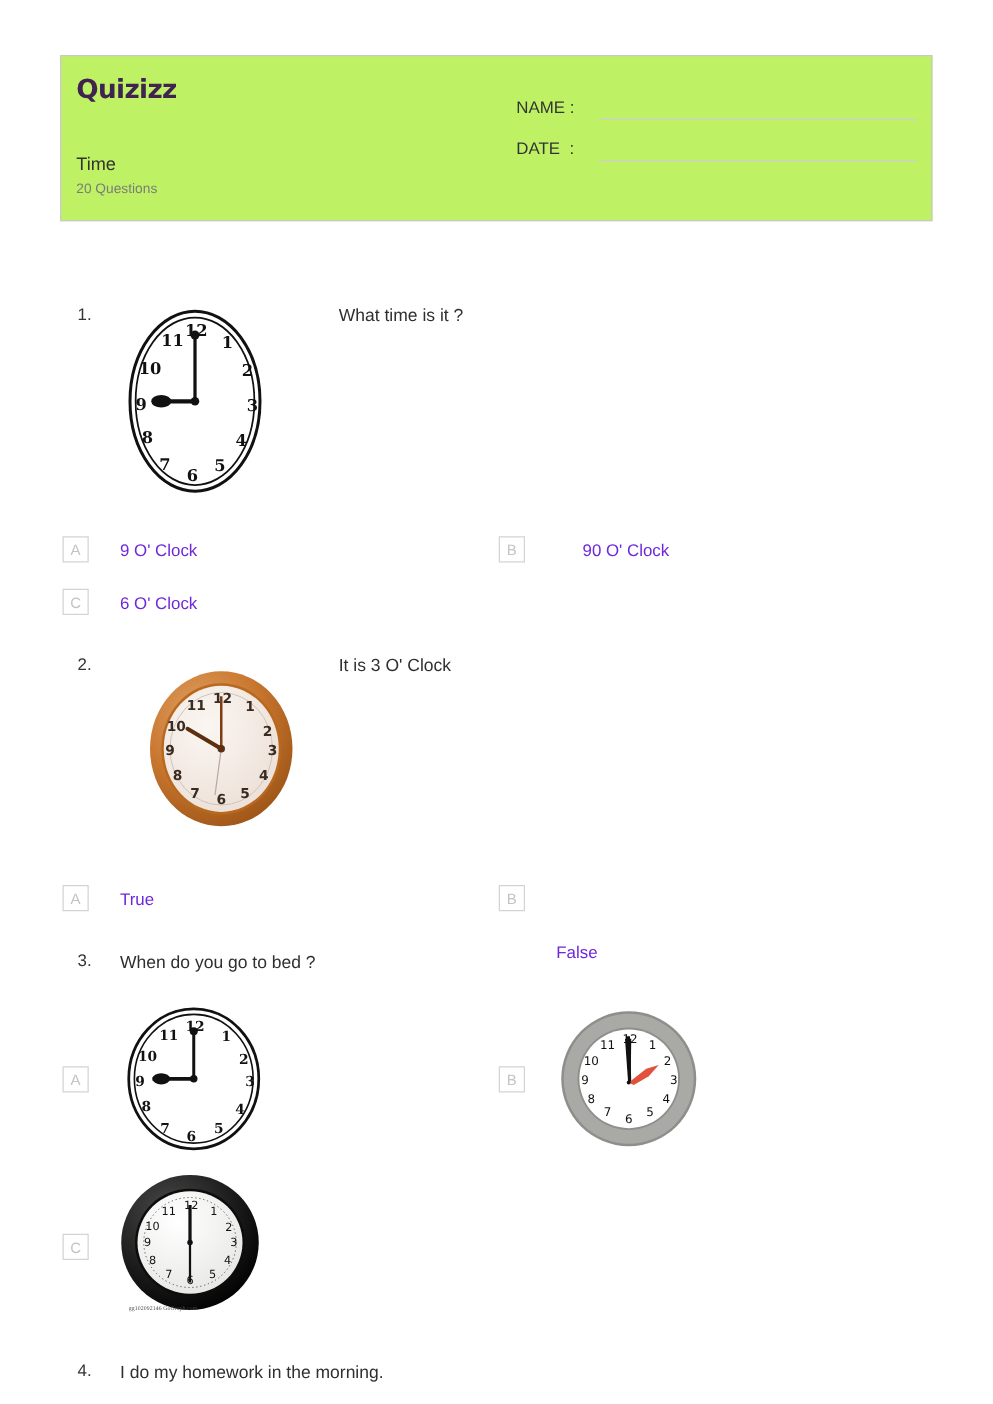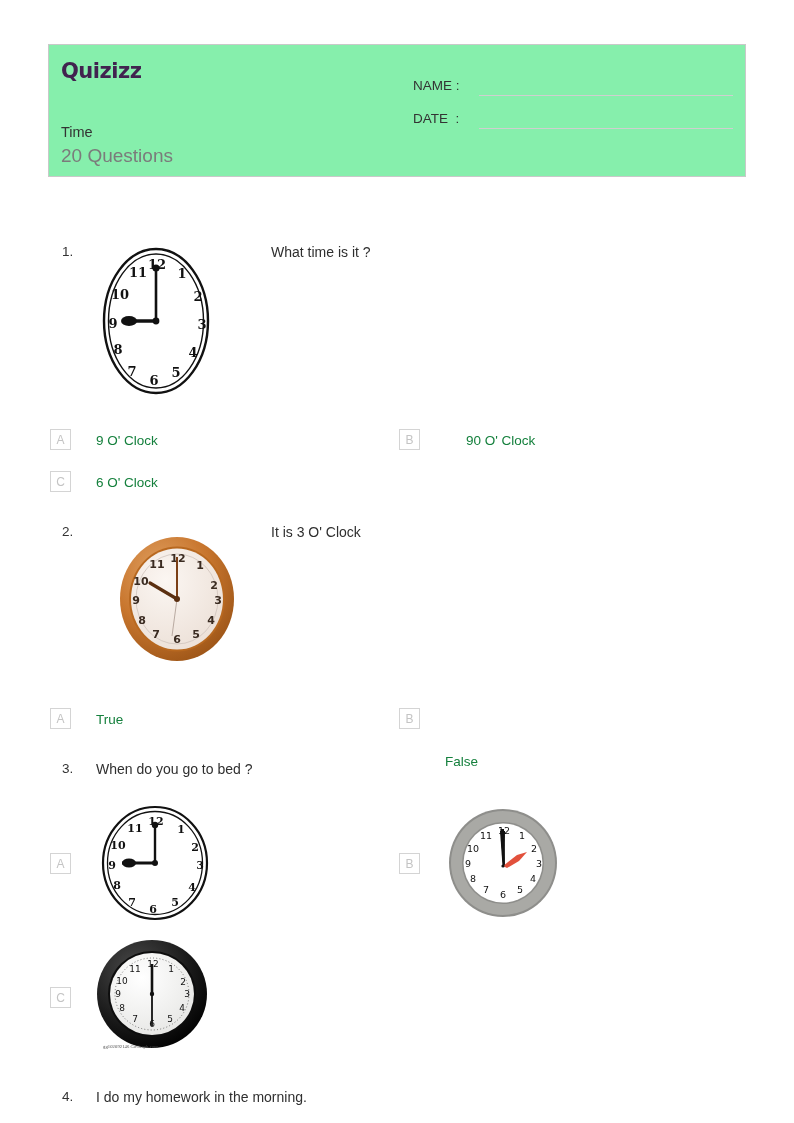--- a/index.html
+++ b/index.html
@@ -10,35 +10,35 @@
     font-family: "Liberation Sans", sans-serif;
     color: #2f2f2f;
   }
   .page { position: relative; width: 794px; height: 1123px; overflow: hidden; }
 
   
   .header-card {
     position: absolute; left: 48px; top: 44px;
     width: 698px; height: 133px;
     border: 1px solid #c9c9c9;
-    background: #86efac;
+    background: #bef264;
   }
   .logo {
     position: absolute; left: 12px; top: 14px;
     font-size: 21px; font-weight: 700; letter-spacing: -0.5px;
     color: #41234f;
     font-family: "DejaVu Sans", sans-serif;
   }
   .quiz-title {
     position: absolute; left: 12px; top: 79px;
     font-size: 14.5px; color: #333333;
   }
   .quiz-sub {
     position: absolute; left: 12px; top: 100px;
-    font-size: 19px; color: #7b7b7b;
+    font-size: 11px; color: #7b7b7b;
   }
   .fields { position: absolute; left: 364px; top: 18px; width: 320px; }
   .field-row { display: flex; align-items: flex-end; height: 33px; }
   .field-label {
     font-size: 13.5px; color: #333; white-space: pre;
     padding-bottom: 3px; width: 66px; flex: 0 0 66px;
   }
   .field-line { flex: 1 1 auto; border-bottom: 1px solid #cfcfcf; height: 20px; }
   .q-num {
     position: absolute; font-size: 13.5px; color: #333; text-align: left;
@@ -47,21 +47,21 @@
 
   .opt-box {
     position: absolute;
     width: 21px; height: 21px;
     border: 1px solid #d4d4d4;
     color: #c4c4c4;
     font-size: 12px;
     display: flex; align-items: center; justify-content: center;
     background: #fff;
   }
-  .opt-text { position: absolute; font-size: 13.5px; color: #15803d; white-space: nowrap; }
+  .opt-text { position: absolute; font-size: 13.5px; color: #6d28d9; white-space: nowrap; }
 
   .clock-wrap { position: absolute; }
   .watermark {
     position: absolute;
     font-size: 4.6px; color: #4a4a4a; letter-spacing: .1px;
     font-family: "Liberation Serif", serif; white-space: nowrap;
   }
 </style>
 </head>
 <body>

